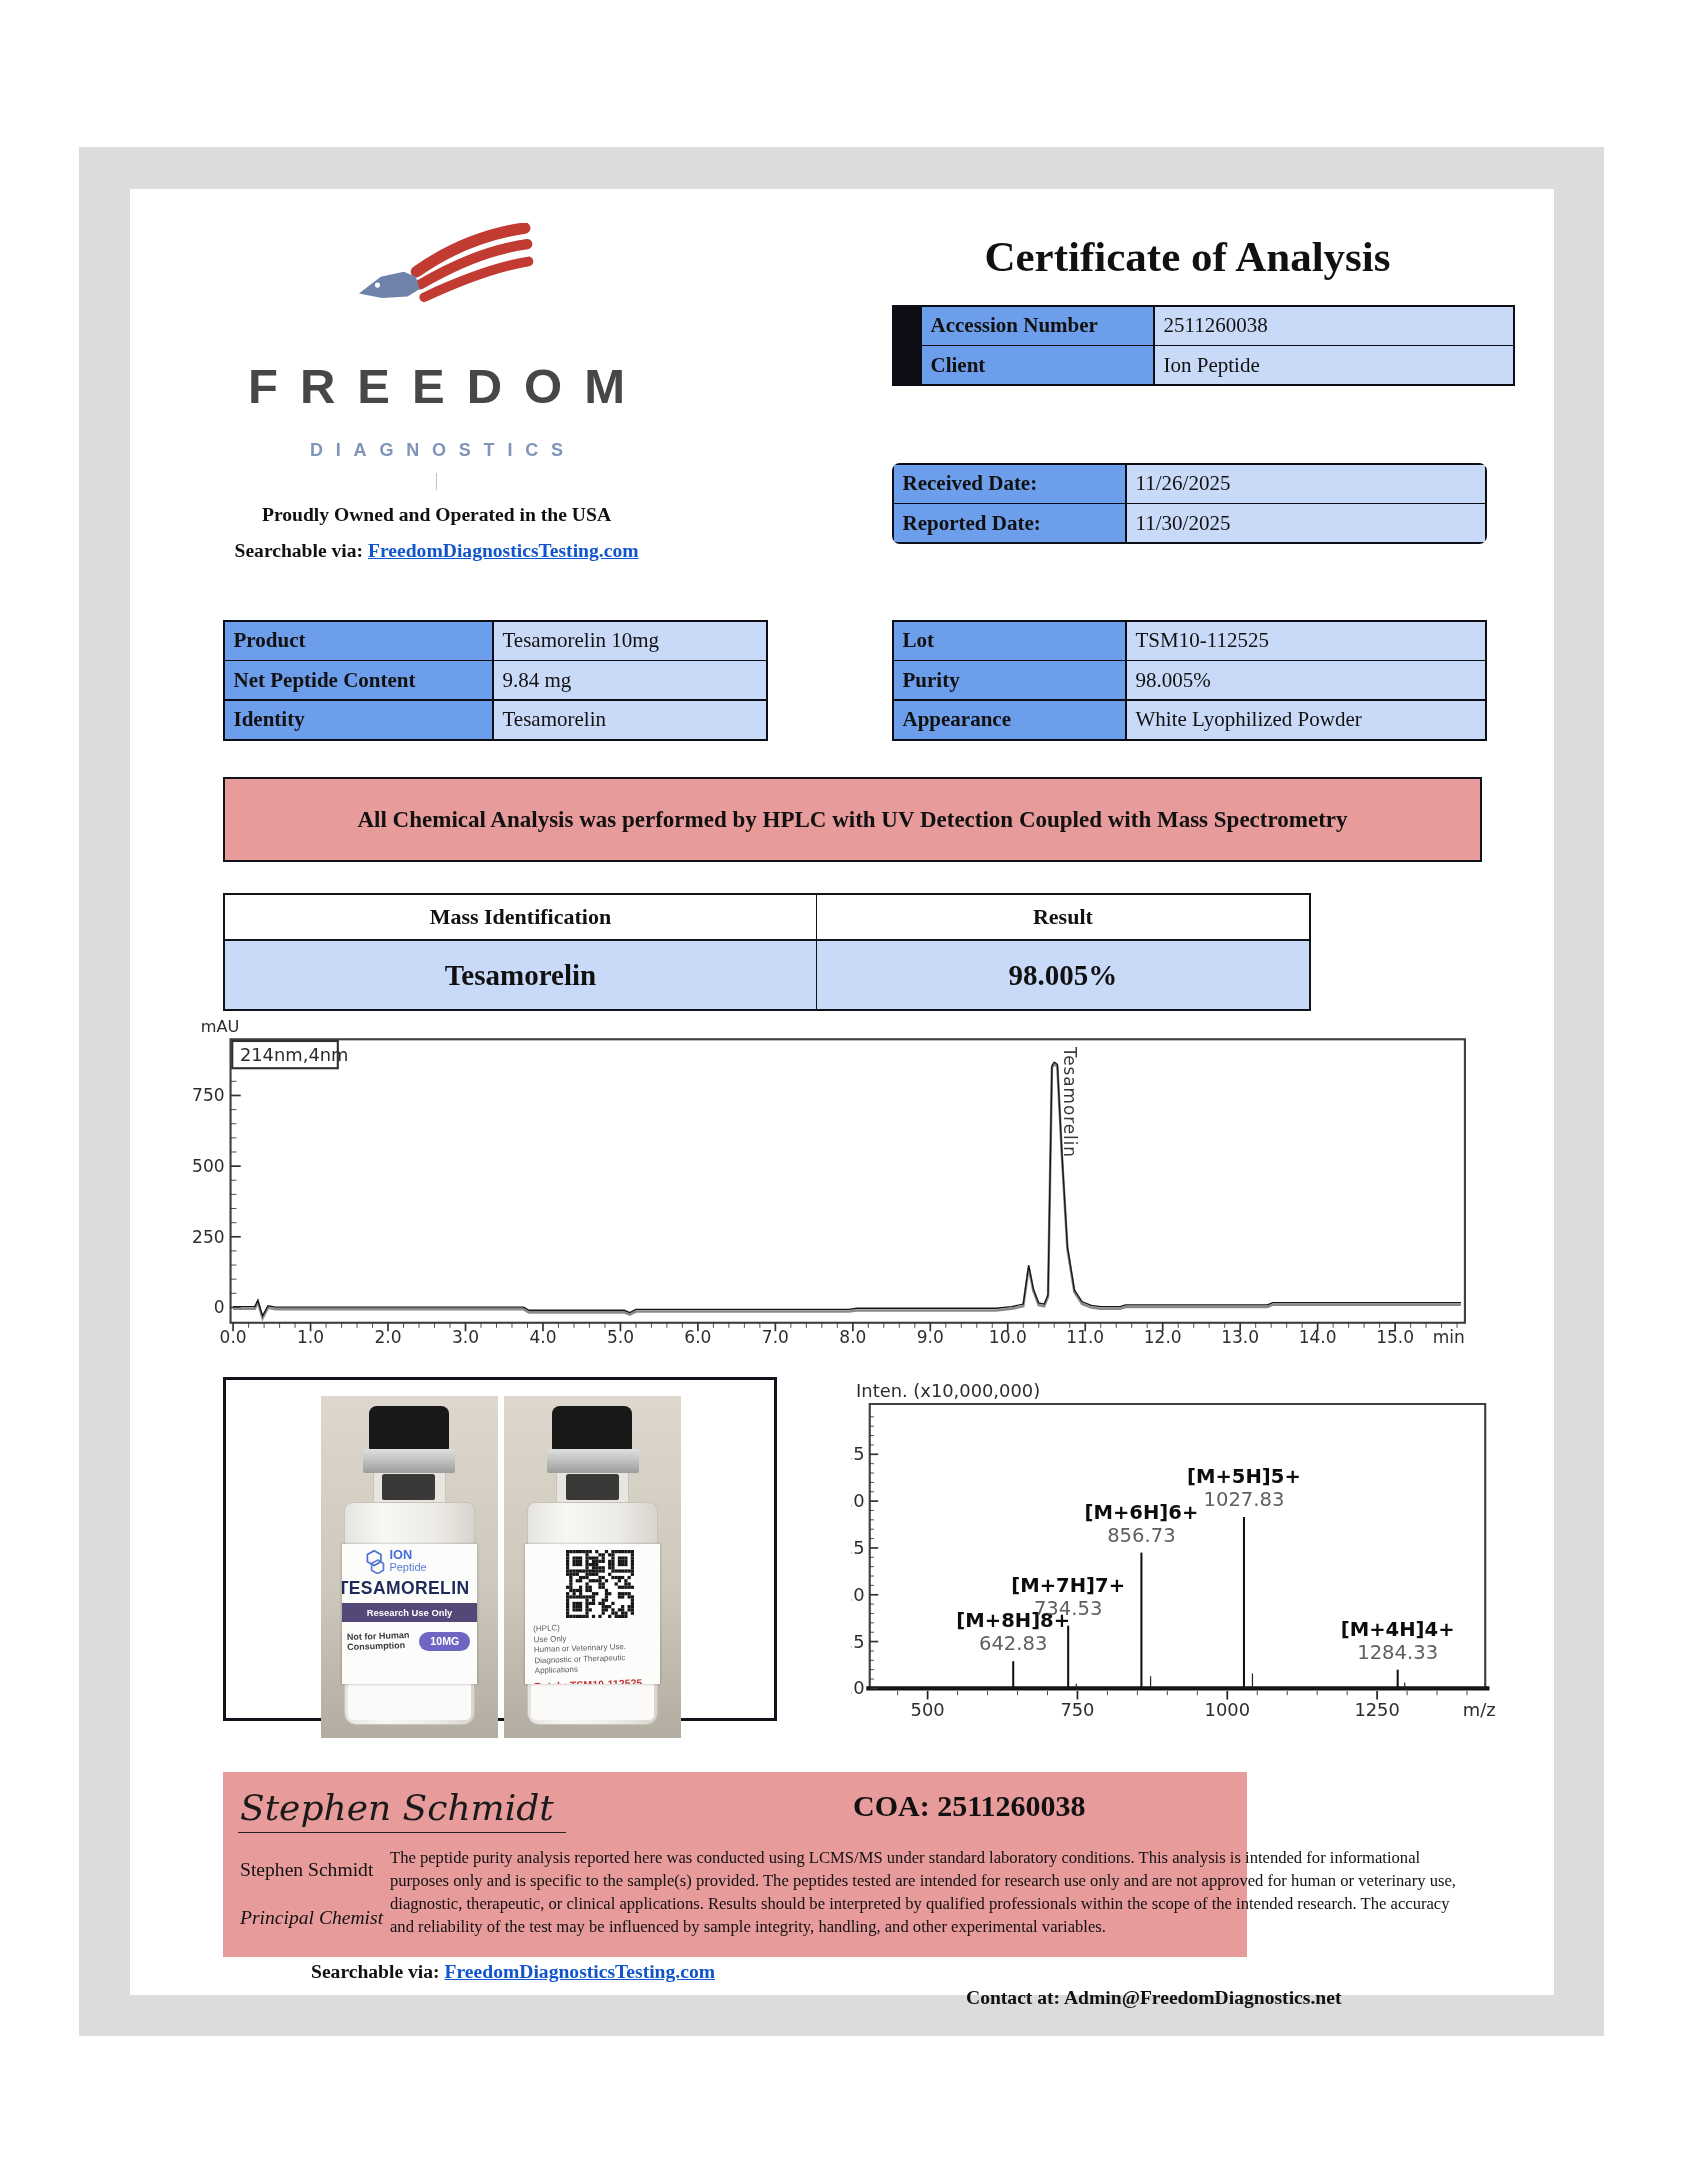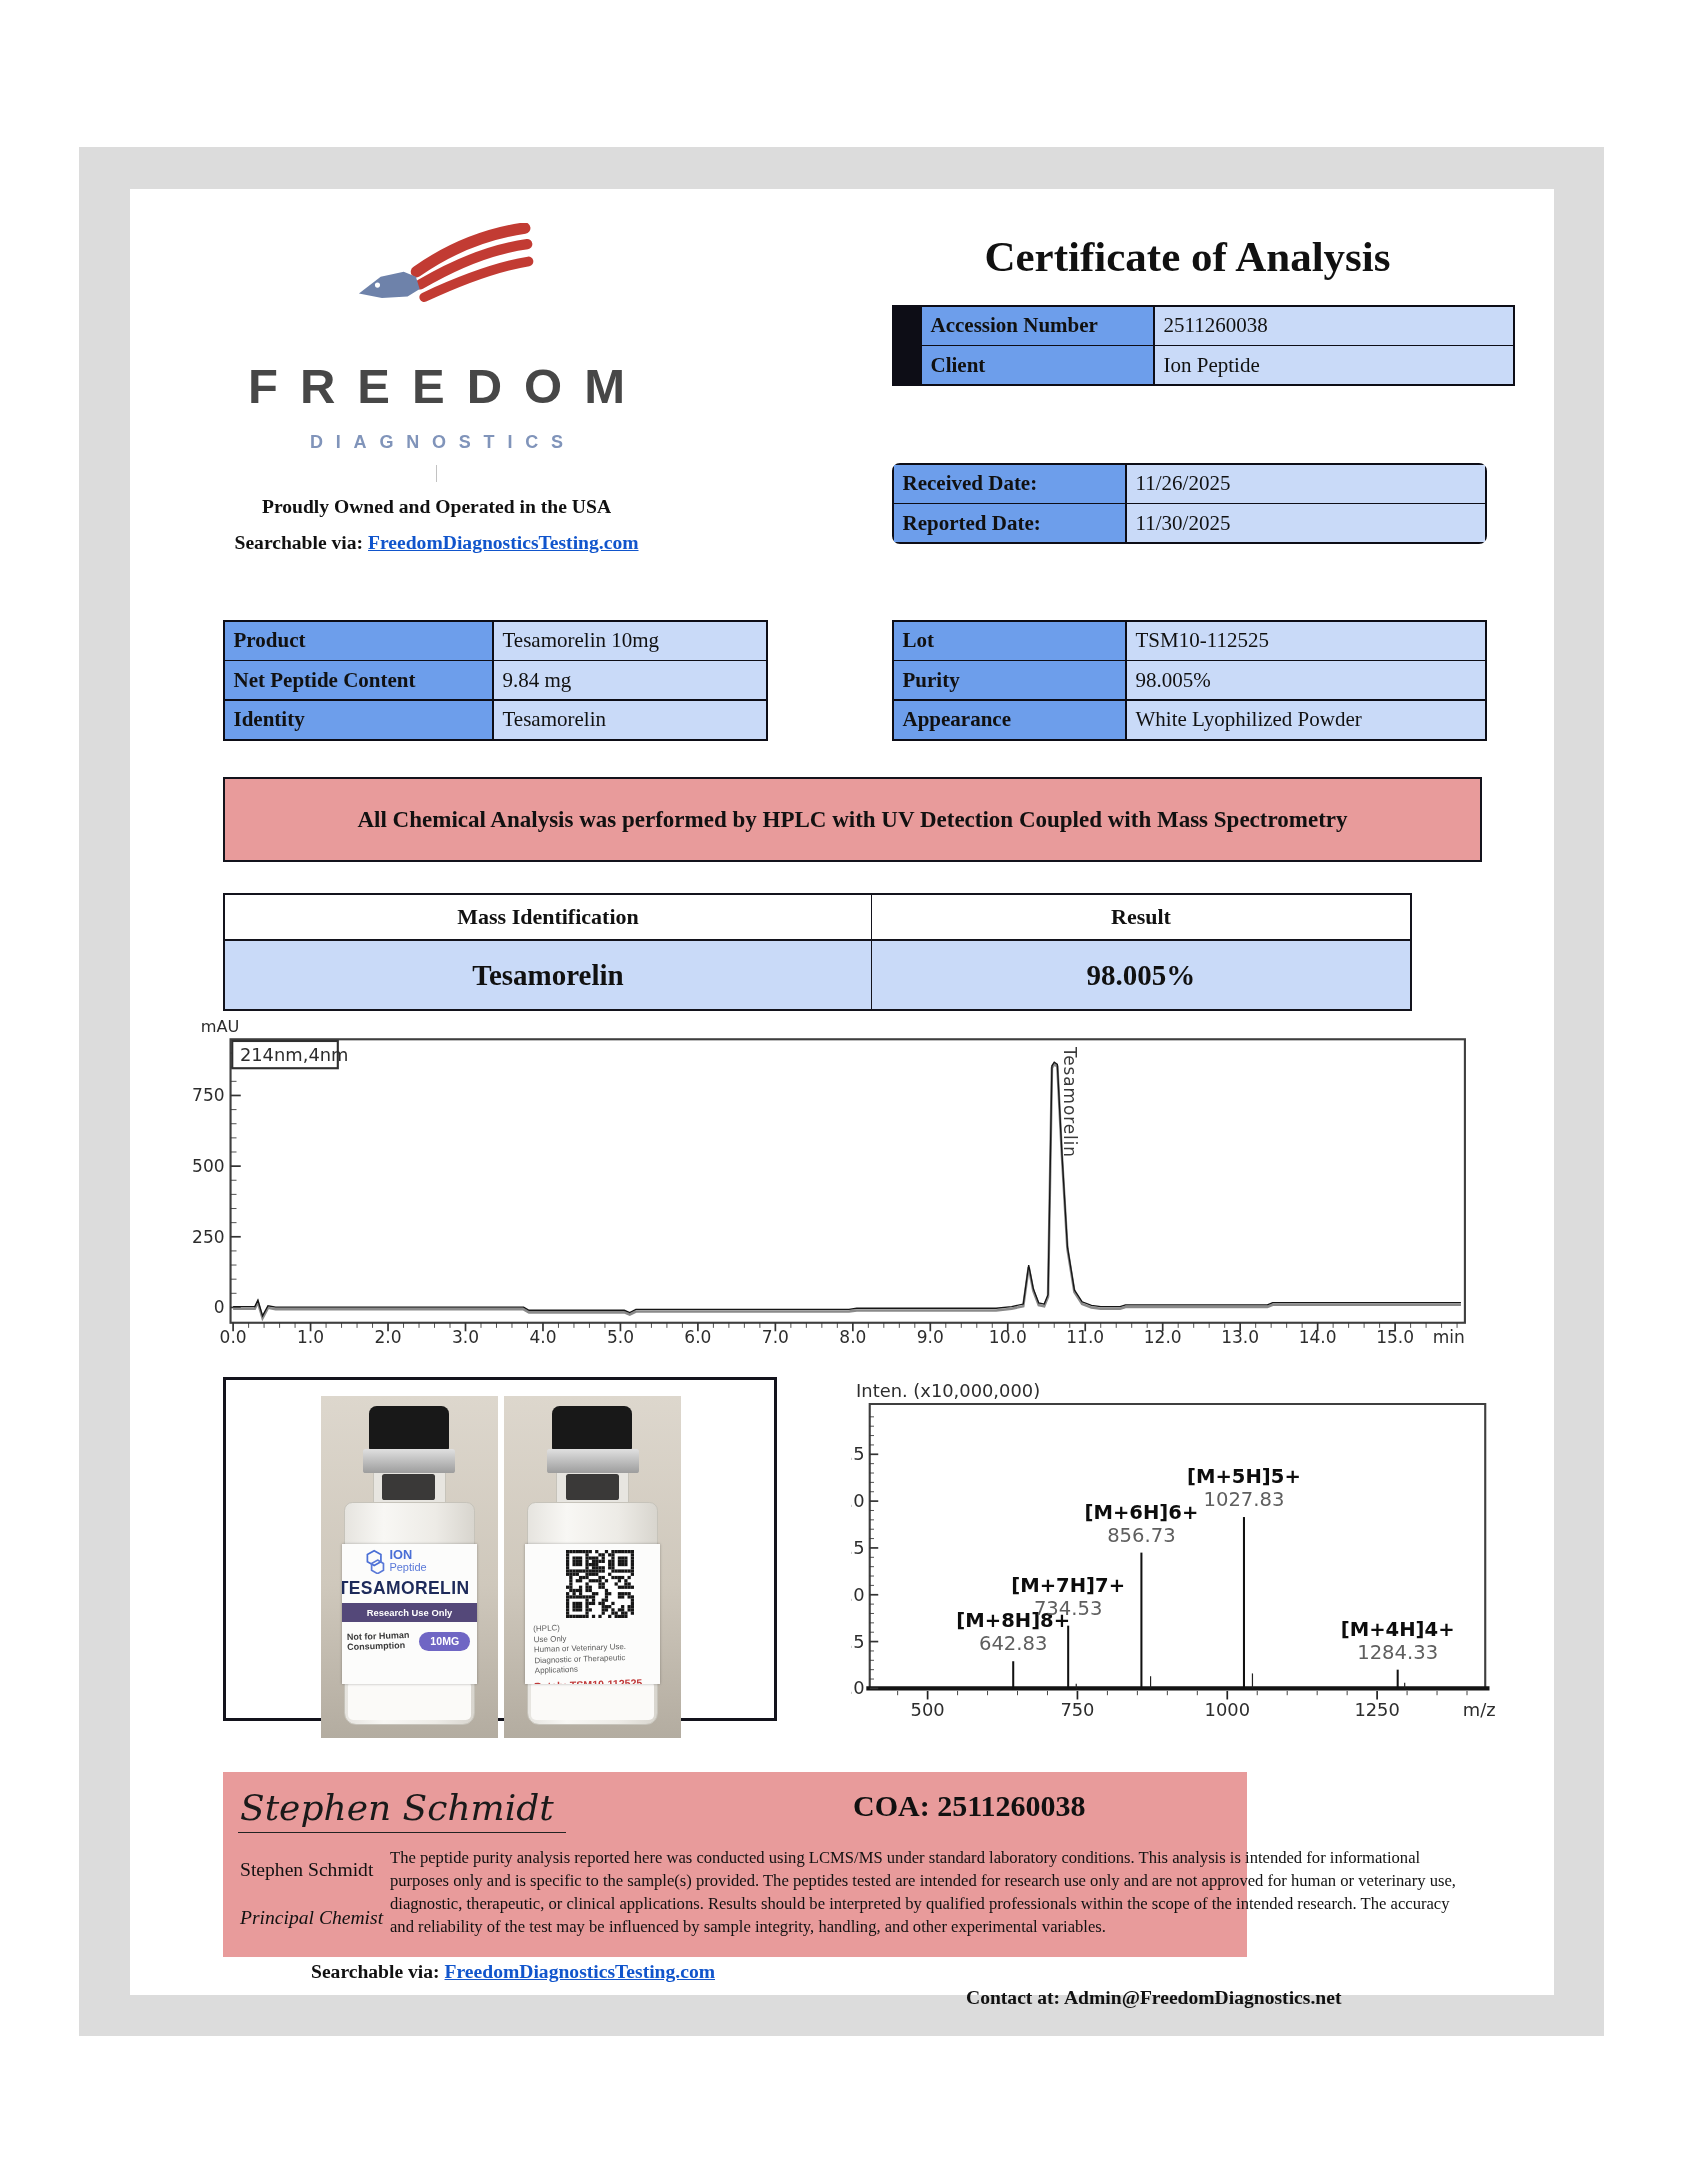--- a/index.html
+++ b/index.html
@@ -4,39 +4,39 @@
 <style>
   html,body{margin:0;padding:0;background:#ffffff;}
   body{width:1685px;height:2181px;position:relative;font-family:"Liberation Serif",serif;color:#111;}
   .frame{position:absolute;left:79px;top:147px;width:1525px;height:1889px;background:#dcdcdc;}
   .page{position:absolute;left:130px;top:189px;width:1424px;height:1806px;background:#ffffff;}
 
   
   .logo-block{position:absolute;left:51px;top:34px;width:511px;text-align:center;}
   .eagle{display:block;margin:0 auto;}
   .brand{font-family:"Liberation Sans",sans-serif;font-weight:bold;font-size:49px;letter-spacing:22px;color:#474747;margin-top:6.8px;text-indent:22px;}
-  .brand-sub{font-family:"Liberation Sans",sans-serif;font-weight:bold;font-size:18px;letter-spacing:12.8px;color:#8094ba;margin-top:18px;text-indent:12.8px;}
+  .brand-sub{font-family:"Liberation Sans",sans-serif;font-weight:bold;font-size:18px;letter-spacing:12.8px;color:#8094ba;margin-top:26px;text-indent:12.8px;}
   .tick-mark{display:inline-block;width:1.7px;height:17px;background:#c2c2c2;margin-top:12px;}
   .tagline{font-weight:bold;font-size:19.6px;margin-top:10.2px;}
   .searchline{font-weight:bold;font-size:19.6px;margin-top:13.6px;}
   a.doclink{color:#1155cc;text-decoration:underline;}
 
   .title{position:absolute;left:762px;top:43px;width:591px;text-align:center;font-weight:bold;font-size:43px;}
 
   
   .dtable{position:absolute;border:2.6px solid #0d0d16;background:#0d0d16;display:block;}
   .trow{display:grid;grid-template-columns:var(--lw) 1fr;}
   .trow + .trow{margin-top:1.7px;}
   .tcell{display:flex;align-items:center;font-size:21px;min-height:36px;padding:0.9px 8.5px;}
   .tlabel{background:#6d9eeb;font-weight:bold;margin-right:1.7px;}
   .tvalue{background:#c9daf8;}
 
   .banner{position:absolute;left:93px;top:588px;width:1259px;height:85px;background:#e89b9b;border:2.6px solid #13131c;box-sizing:border-box;display:flex;align-items:center;justify-content:center;font-weight:bold;font-size:23px;}
 
-  .mass-table{position:absolute;left:93px;top:704px;width:1189px;border:2.6px solid #13131c;box-sizing:border-box;background:#fff;}
+  .mass-table{position:absolute;left:93px;top:704px;width:1088px;border:2.6px solid #13131c;box-sizing:border-box;background:#fff;}
   .mass-head{display:grid;grid-template-columns:54.6% 45.4%;border-bottom:2.6px solid #13131c;}
   .mass-head .mcell{height:44px;display:flex;align-items:center;justify-content:center;font-weight:bold;font-size:22px;background:#fff;}
   .mass-head .mcell:first-child{border-right:1.7px solid #13131c;}
   .mass-row{display:grid;grid-template-columns:54.6% 45.4%;}
   .mass-row .mcell{height:68px;display:flex;align-items:center;justify-content:center;font-weight:bold;font-size:29px;background:#c9daf8;}
   .mass-row .mcell:first-child{border-right:1.7px solid #13131c;}
 
   .hplc-wrap{position:absolute;left:60px;top:829px;width:1278px;height:332px;}
   .ms-wrap{position:absolute;left:721px;top:1174px;width:647px;height:392px;}
 

